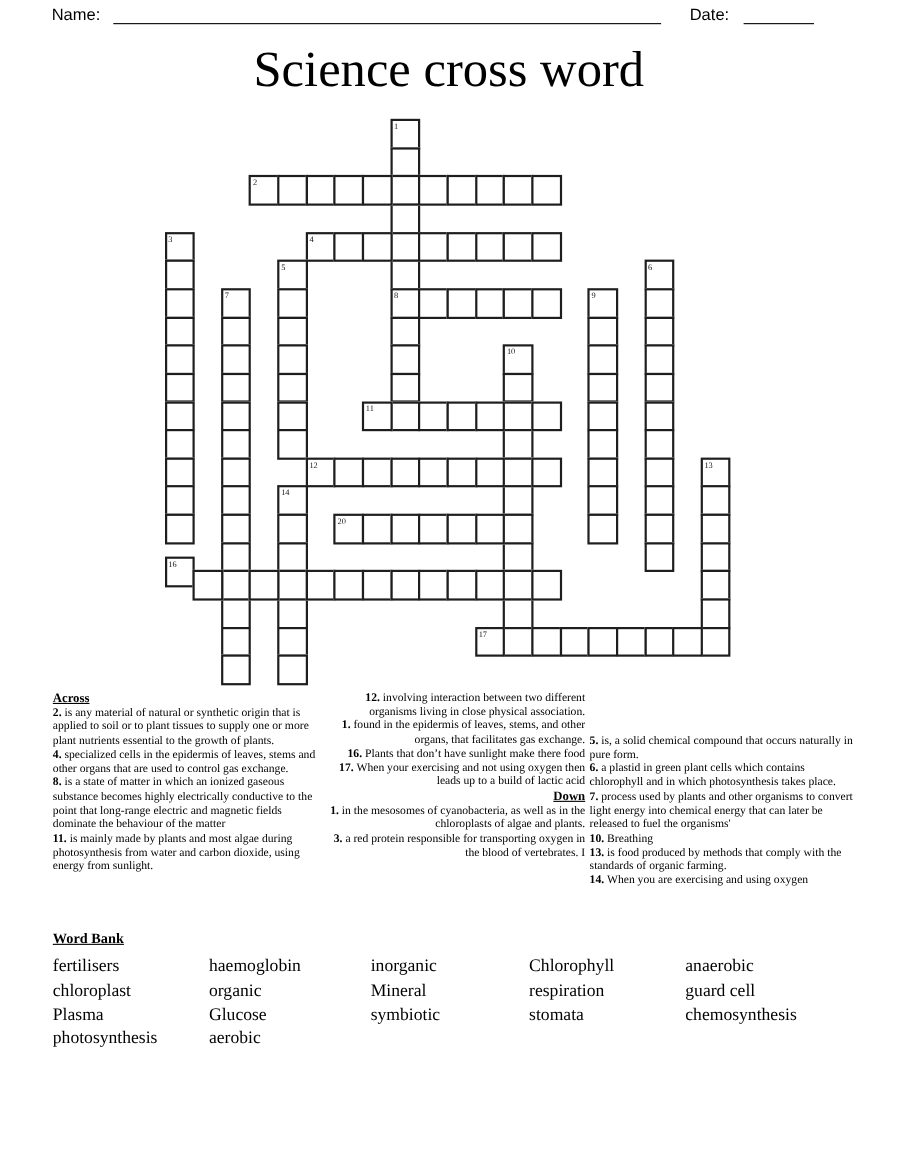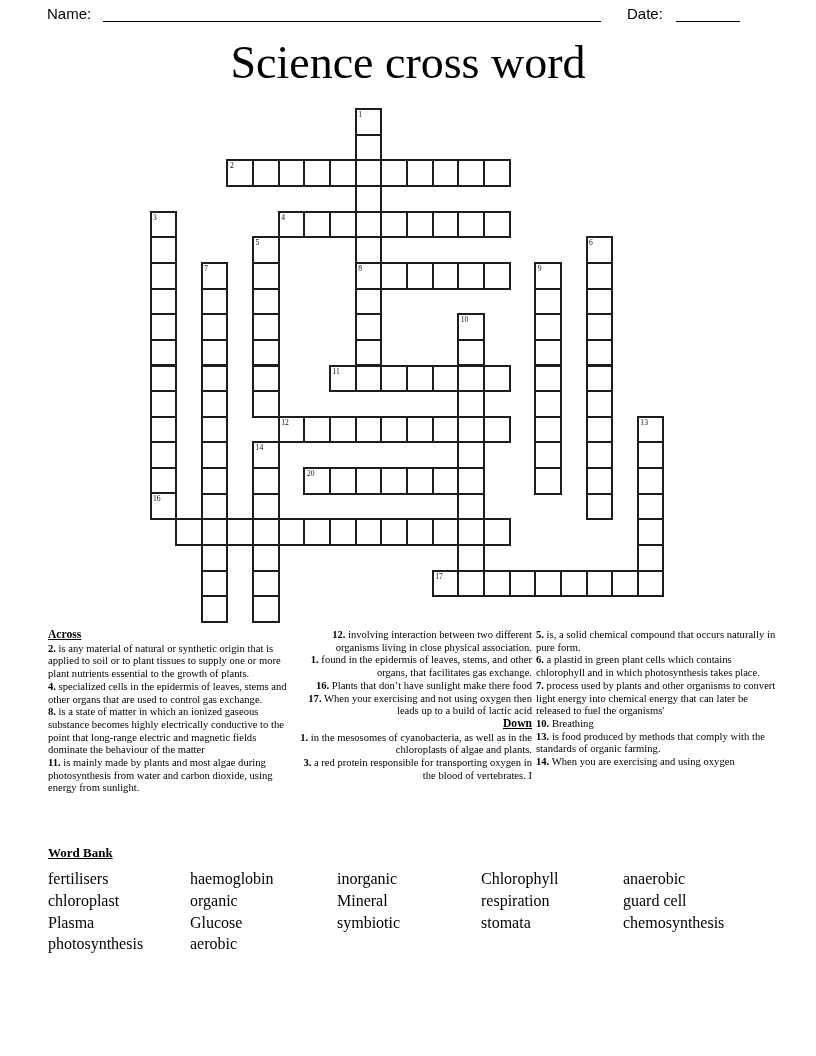--- a/index.html
+++ b/index.html
@@ -43,21 +43,21 @@
   }
   .cw-num {
     position:absolute; left:1.5px; top:0px;
     font-family:"Liberation Serif", serif;
     font-size:7.6px; line-height:9px; color:#111;
   }
   
   .clue-col { position:absolute; top:629px; }
   .clue-col-1 { left:48px;  width:239px; }
   .clue-col-2 { left:289px; width:243px;text-align:right; }
-  .clue-col-3 { left:536px; width:240px; }
+  .clue-col-3 { left:536px; width:240px;margin-top:39px; }
   .clue-header {
     font-size:11.6px; font-weight:bold;
     text-decoration:underline;
     line-height:12.7px; margin-bottom:1px;
   }
   .clue-item { font-size:10.6px; line-height:12.7px; }
   .clue-item b { font-weight:bold; }
   
   .wb-header {
     position:absolute; left:48px; top:845px;
@@ -236,21 +236,21 @@
     <div class="cw-cell" style="left: 252.1px; top: 569.7px;"></div>
     <div class="cw-cell" style="left: 252.1px; top: 595.35px;"></div>
     <div class="cw-cell" style="left: 303.4px; top: 467.1px;">
       <span class="cw-num">20</span>
     </div>
     <div class="cw-cell" style="left: 329.05px; top: 467.1px;"></div>
     <div class="cw-cell" style="left: 354.7px; top: 467.1px;"></div>
     <div class="cw-cell" style="left: 380.35px; top: 467.1px;"></div>
     <div class="cw-cell" style="left: 406px; top: 467.1px;"></div>
     <div class="cw-cell" style="left: 431.65px; top: 467.1px;"></div>
-    <div class="cw-cell" style="left: 149.5px; top: 492px;">
+    <div class="cw-cell" style="left: 149.5px; top: 506px;">
       <span class="cw-num">16</span>
     </div>
     <div class="cw-cell" style="left: 175.15px; top: 518.4px;"></div>
     <div class="cw-cell" style="left: 226.45px; top: 518.4px;"></div>
     <div class="cw-cell" style="left: 277.75px; top: 518.4px;"></div>
     <div class="cw-cell" style="left: 303.4px; top: 518.4px;"></div>
     <div class="cw-cell" style="left: 329.05px; top: 518.4px;"></div>
     <div class="cw-cell" style="left: 354.7px; top: 518.4px;"></div>
     <div class="cw-cell" style="left: 380.35px; top: 518.4px;"></div>
     <div class="cw-cell" style="left: 406px; top: 518.4px;"></div>

